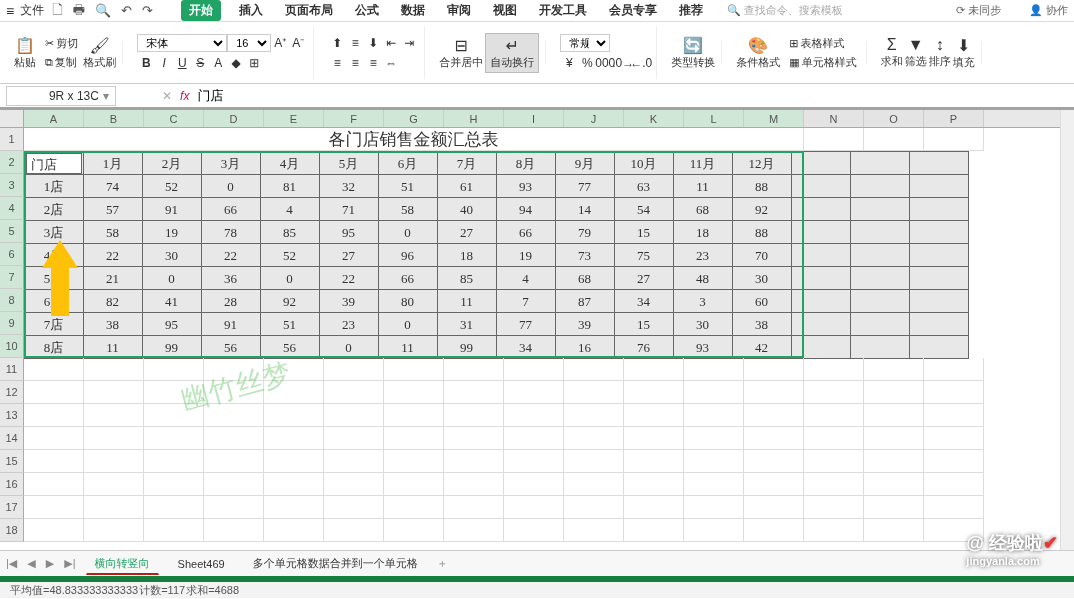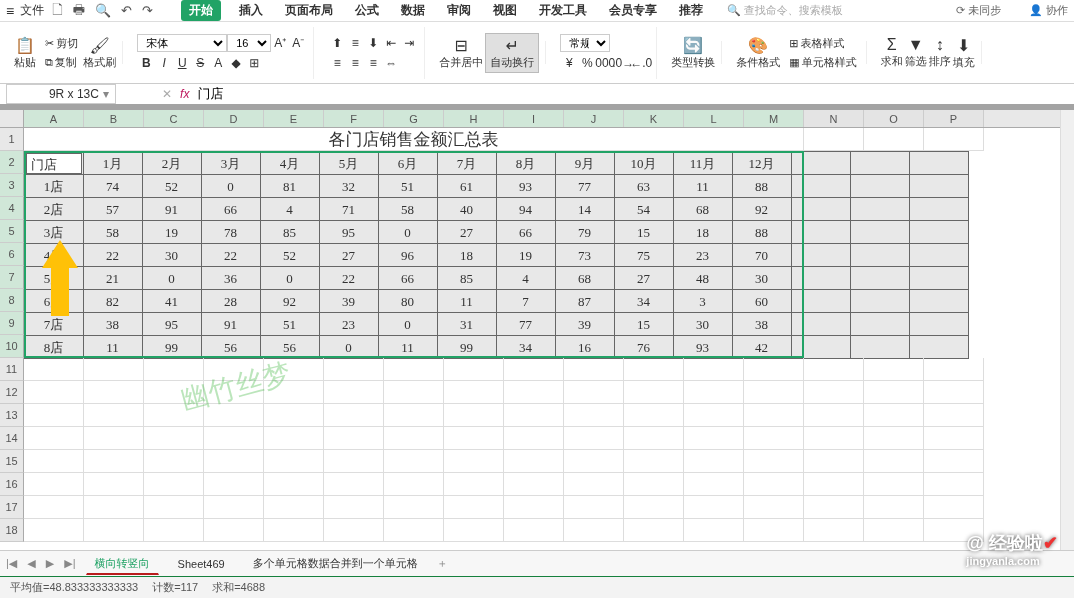--- a/index.html
+++ b/index.html
@@ -21,21 +21,21 @@
 .ribbon-group { display: flex; flex-direction: column; gap: 2px; padding: 0 6px; border-right: 1px solid #eee; height: 52px; justify-content: center; }
 .ribbon-group.row { flex-direction: row; align-items: center; }
 .ribbon-btn { font-size: 11px; display: flex; align-items: center; gap: 2px; padding: 1px 3px; }
 .ribbon-big { display: flex; flex-direction: column; align-items: center; font-size: 11px; }
 .ribbon-icon { font-size: 16px; }
 .font-select { border: 1px solid #ccc; font-size: 11px; padding: 1px 4px; background: #fff; }
 .fmt-row { display: flex; }
 .fmt-btn { width: 18px; height: 18px; display: inline-flex; align-items: center; justify-content: center; font-size: 12px; }
 
 
-.formula-row { height: 26px; display: flex; align-items: center; border-bottom: 6px solid #a3a3a3; }
+.formula-row { height: 26px; display: flex; align-items: center; border-bottom: 3px solid #a3a3a3; }
 .namebox { width: 110px; border: 1px solid #ccc; margin: 0 6px; height: 20px; padding: 0 6px; font-size: 12px; display: flex; align-items: center; justify-content: flex-end; background: #fff; }
 .namebox .dd { margin-left: 4px; color: #888; }
 .fx-area { display: flex; align-items: center; gap: 8px; margin-left: 40px; }
 .fx-label { font-style: italic; color: #be185d; }
 .fx-input { border: none; font-size: 13px; width: 300px; }
 
 
 .grid-wrap { position: relative; height: 440px; overflow: hidden; }
 .col-headers { display: flex; height: 18px; background: #e8e8e8; border-bottom: 1px solid #aaa; }
 .corner { width: 24px; background: #e8e8e8; border-right: 1px solid #aaa; }
@@ -59,21 +59,21 @@
 .arrow-head { width: 0; height: 0; border-left: 18px solid transparent; border-right: 18px solid transparent; border-bottom: 28px solid #ffc107; }
 .arrow-body { width: 18px; height: 48px; background: #ffc107; margin: 0 auto; }
 
 
 .sheet-bar { height: 26px; border-top: 1px solid #ccc; display: flex; align-items: center; padding: 0 6px; gap: 10px; font-size: 11px; background: #f7f7f7; }
 .sheet-nav { color: #888; }
 .sheet-tab { padding: 2px 8px; border: 1px solid transparent; }
 .sheet-tab.active { color: #21a366; border-bottom: 2px solid #b91c1c; }
 
 
-.status-bar { height: 22px; background: #f3f3f3; border-top: 1px solid #15803d; display: flex; align-items: center; padding: 0 10px; font-size: 11px; color: #555; gap: 14px; }
+.status-bar { height: 22px; background: #f3f3f3; border-top: 6px solid #15803d; display: flex; align-items: center; padding: 0 10px; font-size: 11px; color: #555; gap: 1px; }
 
 
 .brand { position: absolute; right: 16px; bottom: 32px; color: #fff; text-shadow: 0 0 4px rgba(0,0,0,.7); font-size: 18px; font-weight: bold; pointer-events: none; }
 .brand .sub { font-size: 11px; display: block; }
 .scroll-right { position: absolute; right: 0; top: 110px; width: 14px; height: 440px; background: #f0f0f0; border-left: 1px solid #ddd; }
 </style>
 </head>
 <body>
 
 <div class="titlebar">

